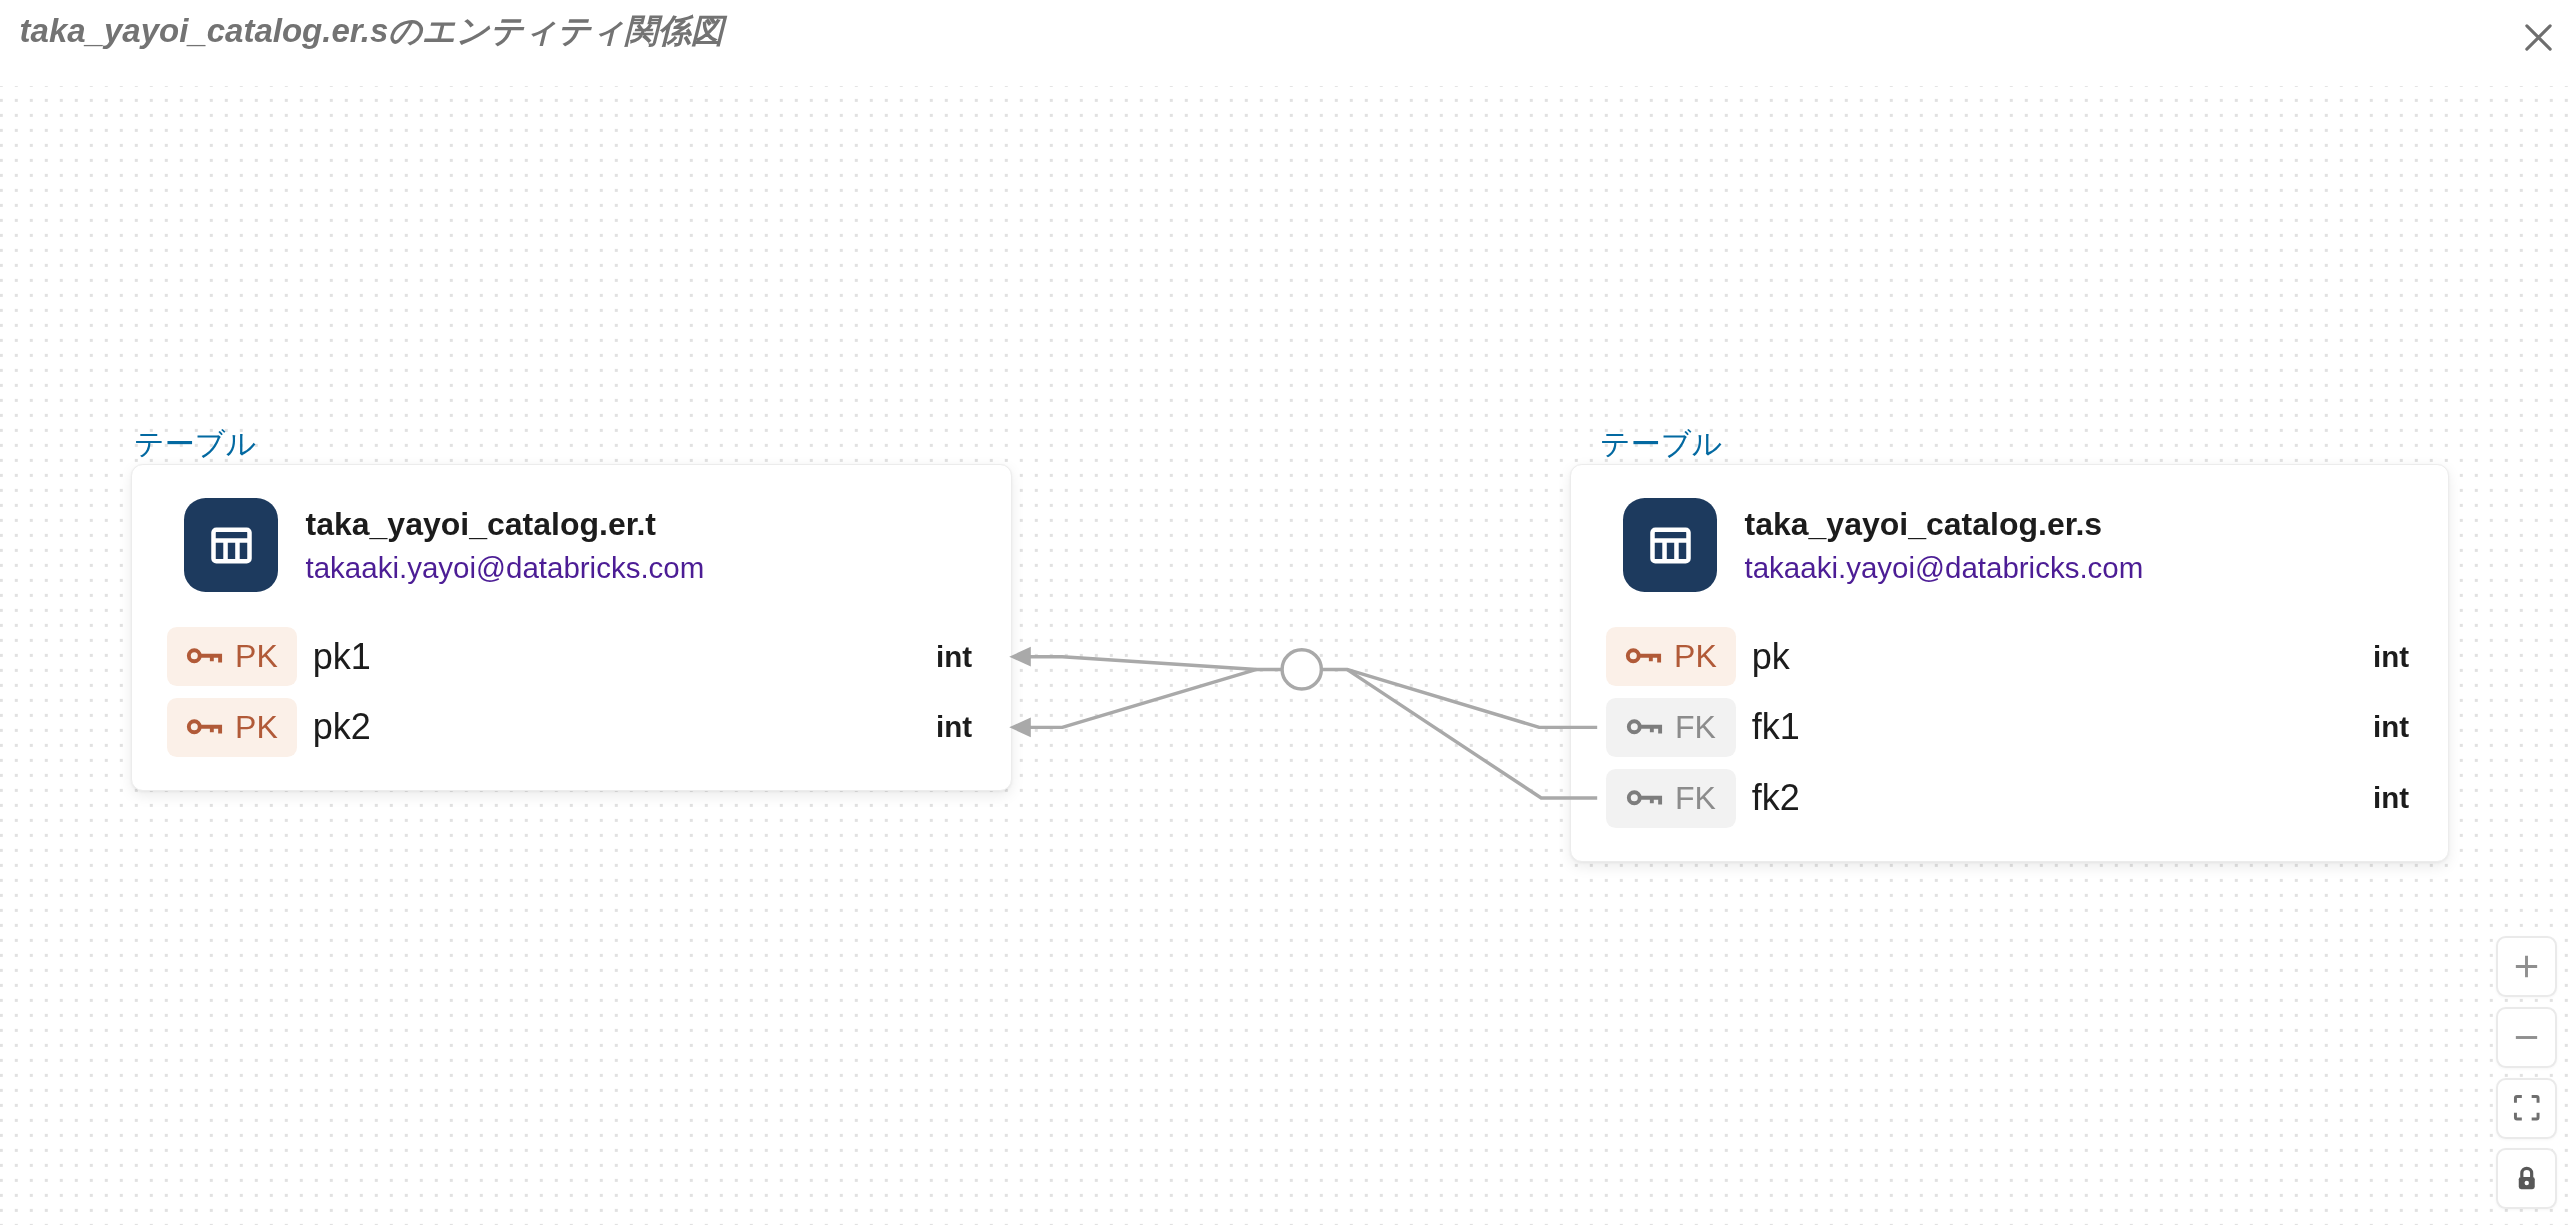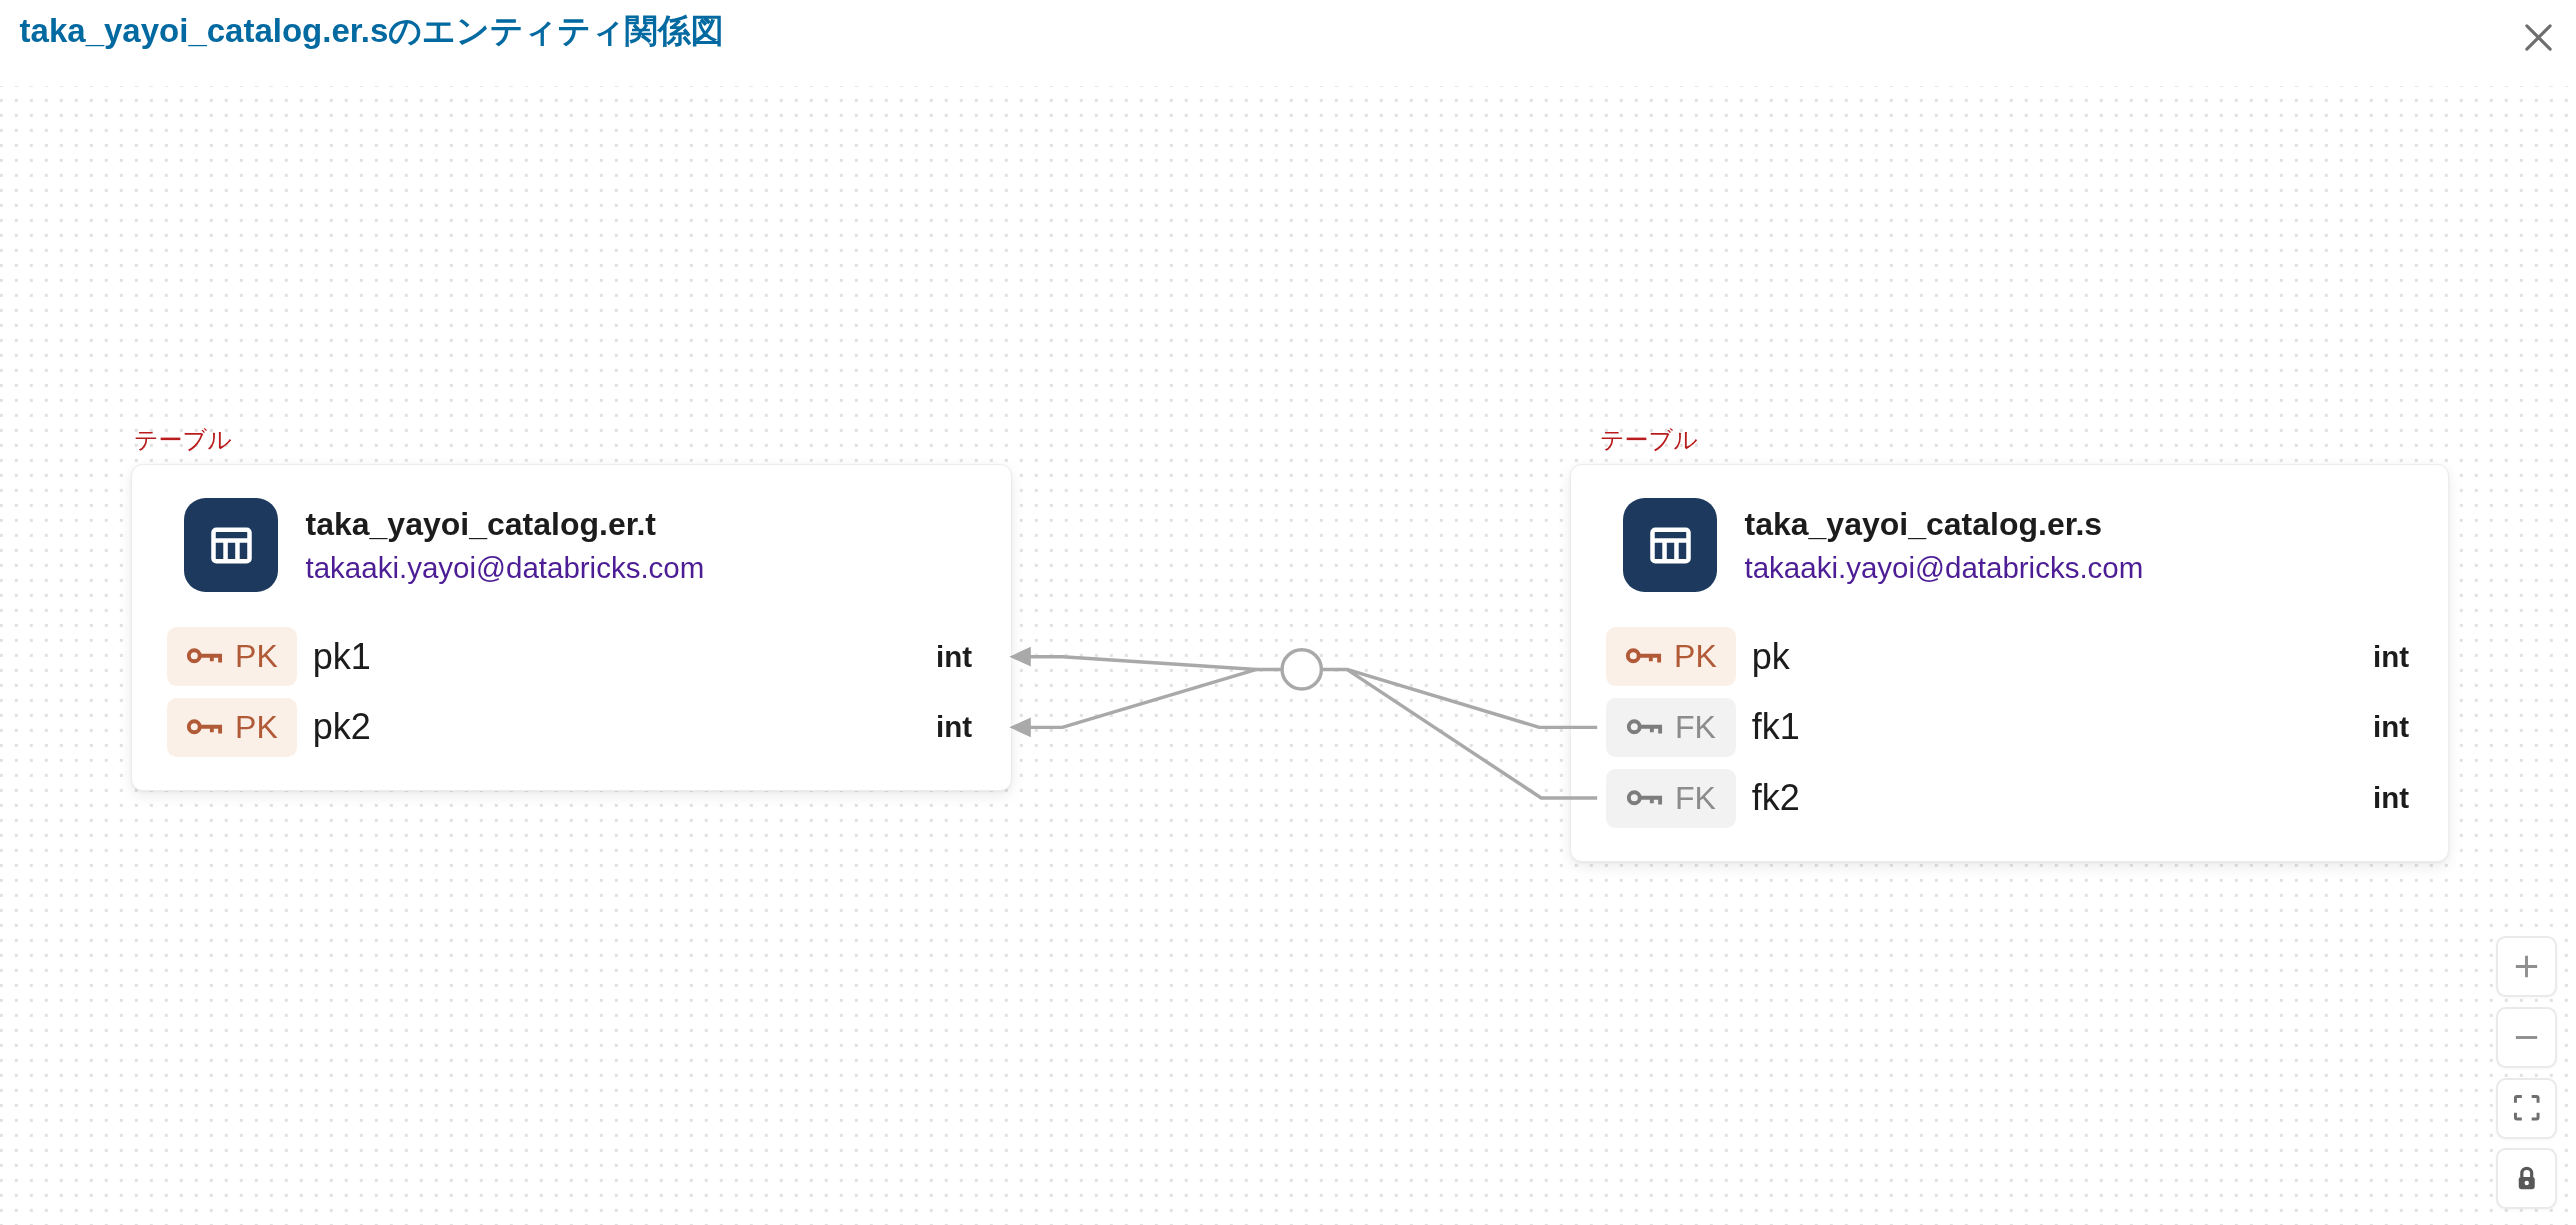--- a/index.html
+++ b/index.html
@@ -7,41 +7,41 @@
     width: 2576px; height: 1225px;
     overflow: hidden;
     background: #ffffff;
     font-family: "Liberation Sans", "DejaVu Sans", sans-serif;
   }
   .stage { position: relative; width: 2576px; height: 1225px; background: #fff; }
 
   
   .modal-title {
     position: absolute; left: 19.6px; top: 8.8px;
-    font-size: 33px; font-weight: 700; color: #0369a1; letter-spacing: 0;
+    font-size: 33px; font-weight: 700; color: #737373; letter-spacing: 0; font-style: italic;
   }
   .close-btn {
     position: absolute; right: 13.7px; top: 13.7px;
     width: 47px; height: 47px;
     display: flex; align-items: center; justify-content: center;
     background: transparent; border: none; cursor: pointer;
   }
 
   
   .canvas {
     position: absolute; left: 0; top: 86px; width: 2576px; height: 1139px;
     background-color: #ffffff;
     background-image: radial-gradient(circle, #e1e1e1 1.7px, rgba(0,0,0,0) 1.8px);
     background-size: 15px 15px;
     background-position: 8.8px 6.9px;
   }
 
   .node-type-label {
     position: absolute;
-    font-size: 24px; color: #b91c1c;
+    font-size: 30px; color: #0369a1;
   }
 
   
   .table-card {
     position: absolute;
     background: #ffffff;
     border: 1px solid #ececec;
     border-radius: 11.8px;
     box-shadow: 0 4.9px 13.7px rgba(0,0,0,0.08), 0 1px 2.9px rgba(0,0,0,0.05);
     padding: 33px 35px;

